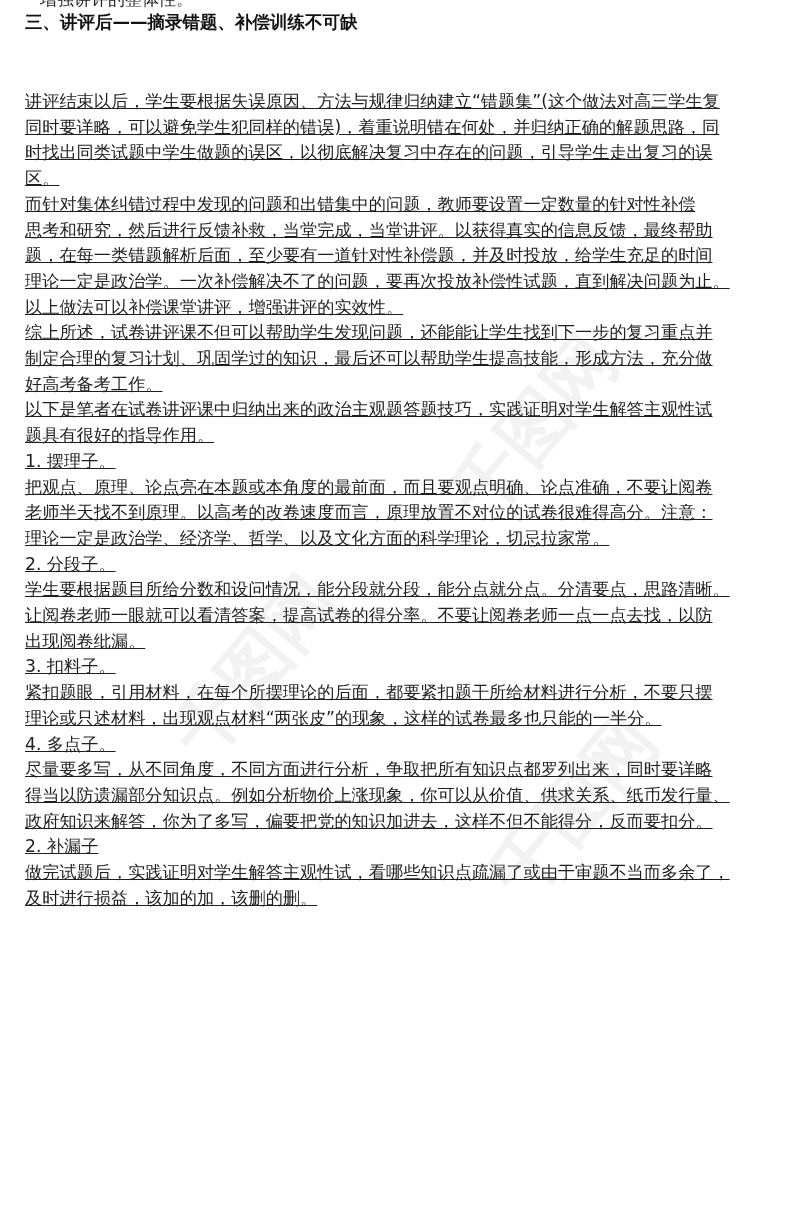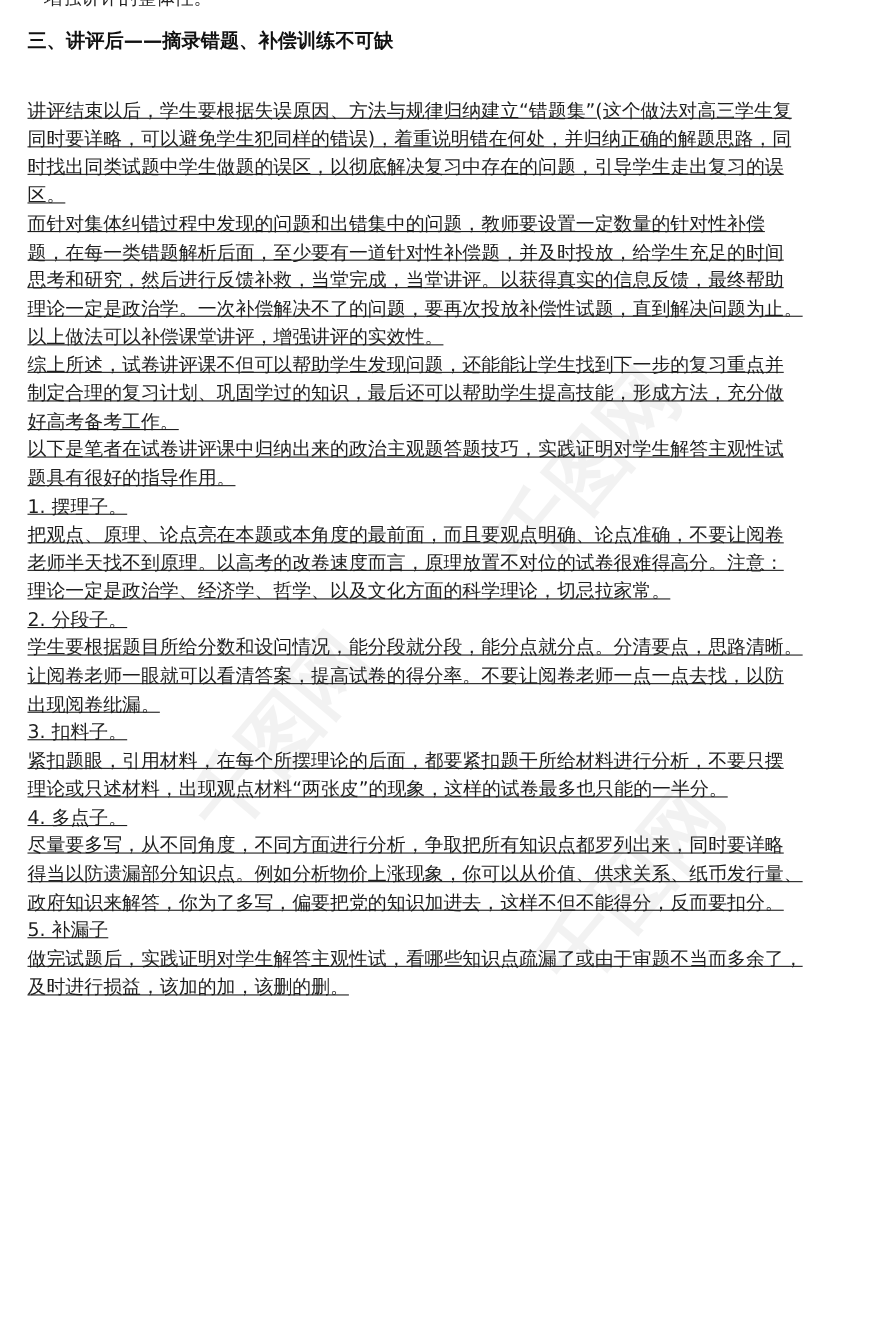--- a/index.html
+++ b/index.html
@@ -7,21 +7,21 @@
       width: 800px; height: 1214px; overflow: hidden; position: relative;
       font-family: "DejaVu Sans", "Liberation Sans", sans-serif;
       color: #1a1a1a;
     }
     .page { position: absolute; left: 0; top: 0; width: 800px; height: 1214px; }
     .cut-line {
       position: absolute; left: 40px; top: -12px; font-size: 17px; line-height: 22px;
       color: #222; white-space: nowrap;
     }
     .heading {
-      position: absolute; left: 25px; top: 26px; font-size: 17.5px; font-weight: bold;
+      position: absolute; left: 25px; top: 10px; font-size: 17.5px; font-weight: bold;
       line-height: 24px; color: #111; white-space: nowrap;
     }
     .body-text {
       position: absolute; left: 25px; top: 89px; width: 760px;
       font-size: 17.2px; line-height: 25.7px; color: #1e1e1e;
     }
     .body-text p { margin: 0; white-space: nowrap; text-decoration: underline; }
     .watermark {
       position: absolute; color: rgba(0,0,0,0.05); font-size: 70px; font-weight: bold;
       transform: rotate(-50deg); white-space: nowrap; pointer-events: none;
@@ -37,22 +37,22 @@
 
   <div class="cut-line">增强讲评的整体性。</div>
   <div class="heading">三、讲评后——摘录错题、补偿训练不可缺</div>
 
   <div class="body-text">
     <p>讲评结束以后，学生要根据失误原因、方法与规律归纳建立“错题集”(这个做法对高三学生复</p>
     <p>同时要详略，可以避免学生犯同样的错误)，着重说明错在何处，并归纳正确的解题思路，同</p>
     <p>时找出同类试题中学生做题的误区，以彻底解决复习中存在的问题，引导学生走出复习的误</p>
     <p>区。</p>
     <p>而针对集体纠错过程中发现的问题和出错集中的问题，教师要设置一定数量的针对性补偿</p>
+    <p>思考和研究，然后进行反馈补救，当堂完成，当堂讲评。以获得真实的信息反馈，最终帮助</p>
     <p>题，在每一类错题解析后面，至少要有一道针对性补偿题，并及时投放，给学生充足的时间</p>
-    <p>思考和研究，然后进行反馈补救，当堂完成，当堂讲评。以获得真实的信息反馈，最终帮助</p>
     <p>理论一定是政治学。一次补偿解决不了的问题，要再次投放补偿性试题，直到解决问题为止。</p>
     <p>以上做法可以补偿课堂讲评，增强讲评的实效性。</p>
     <p>综上所述，试卷讲评课不但可以帮助学生发现问题，还能能让学生找到下一步的复习重点并</p>
     <p>制定合理的复习计划、巩固学过的知识，最后还可以帮助学生提高技能，形成方法，充分做</p>
     <p>好高考备考工作。</p>
     <p>以下是笔者在试卷讲评课中归纳出来的政治主观题答题技巧，实践证明对学生解答主观性试</p>
     <p>题具有很好的指导作用。</p>
     <p>1. 摆理子。</p>
     <p>把观点、原理、论点亮在本题或本角度的最前面，而且要观点明确、论点准确，不要让阅卷</p>
     <p>老师半天找不到原理。以高考的改卷速度而言，原理放置不对位的试卷很难得高分。注意：</p>
@@ -61,17 +61,17 @@
     <p>学生要根据题目所给分数和设问情况，能分段就分段，能分点就分点。分清要点，思路清晰。</p>
     <p>让阅卷老师一眼就可以看清答案，提高试卷的得分率。不要让阅卷老师一点一点去找，以防</p>
     <p>出现阅卷纰漏。</p>
     <p>3. 扣料子。</p>
     <p>紧扣题眼，引用材料，在每个所摆理论的后面，都要紧扣题干所给材料进行分析，不要只摆</p>
     <p>理论或只述材料，出现观点材料“两张皮”的现象，这样的试卷最多也只能的一半分。</p>
     <p>4. 多点子。</p>
     <p>尽量要多写，从不同角度，不同方面进行分析，争取把所有知识点都罗列出来，同时要详略</p>
     <p>得当以防遗漏部分知识点。例如分析物价上涨现象，你可以从价值、供求关系、纸币发行量、</p>
     <p>政府知识来解答，你为了多写，偏要把党的知识加进去，这样不但不能得分，反而要扣分。</p>
-    <p>5. 补漏子</p>
+    <p>2. 补漏子</p>
     <p>做完试题后，实践证明对学生解答主观性试，看哪些知识点疏漏了或由于审题不当而多余了，</p>
     <p>及时进行损益，该加的加，该删的删。</p>
   </div>
 </div>
 
 </body></html>

